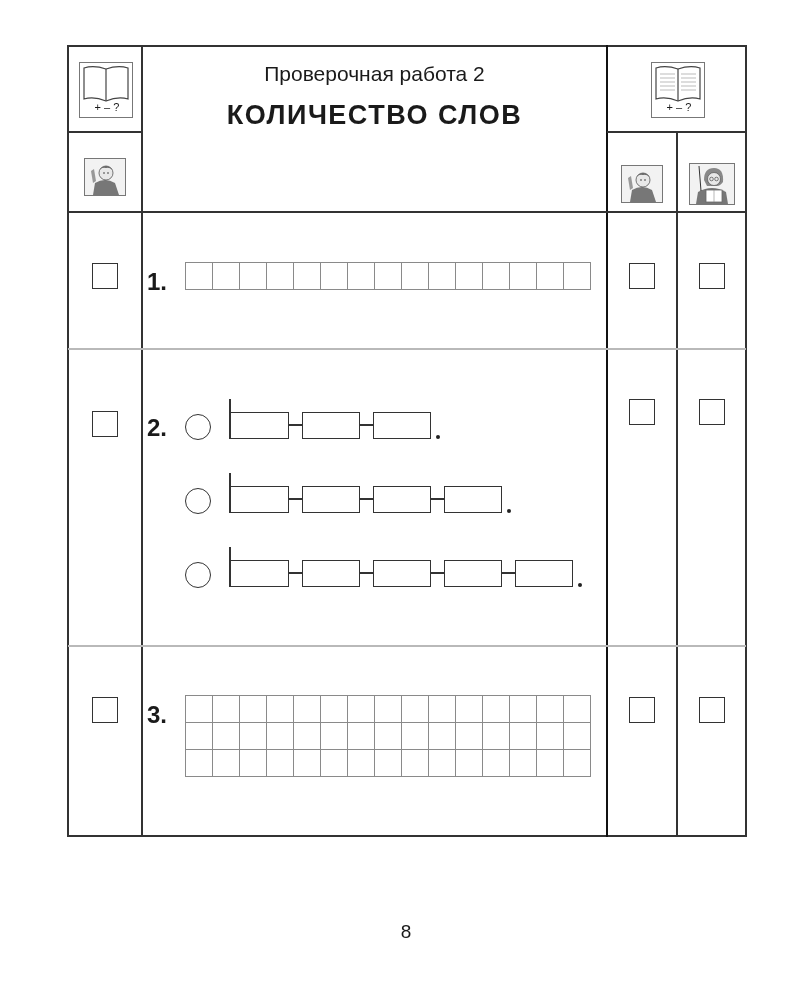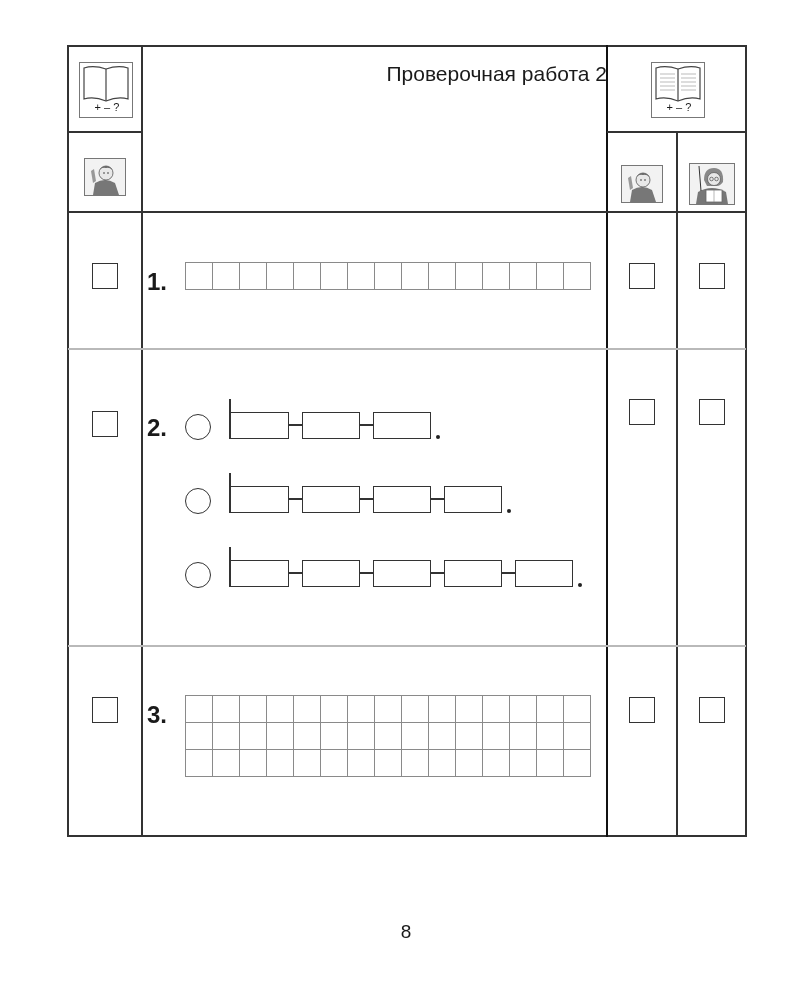--- a/index.html
+++ b/index.html
@@ -15,21 +15,21 @@
   .tnum{position:absolute;font-weight:bold;font-size:24px;line-height:24px;}
   .circ{position:absolute;width:26px;height:26px;border:1.5px solid #333;border-radius:50%;box-sizing:border-box;}
   .scheme{position:absolute;display:flex;align-items:flex-end;height:40px;}
   .scheme .start{width:1.5px;height:40px;background:#333;}
   .scheme .w{width:58px;height:27px;border:1.5px solid #333;box-sizing:border-box;}
   .scheme .w.first{border-left:none;}
   .scheme .link{width:13px;height:27px;position:relative;}
   .scheme .link::after{content:"";position:absolute;left:0;right:0;top:12px;height:1.5px;background:#333;}
   .scheme .dot{width:4px;height:4px;border-radius:50%;background:#222;margin-left:5px;margin-bottom:0;}
   .icon-box{position:absolute;border:1.2px solid #777;background:#fff;box-sizing:border-box;}
-  .title-sub{position:absolute;left:142px;width:465px;top:62px;text-align:right;font-size:21px;}
+  .title-sub{position:absolute;left:142px;width:465px;top:62px;text-align:center;font-size:21px;}
   .title-main{position:absolute;left:142px;width:465px;top:98px;text-align:center;font-size:27px;font-weight:bold;letter-spacing:1.5px;line-height:34px;}
   .pagenum{position:absolute;left:0;width:812px;top:921px;text-align:center;font-size:19px;}
 </style>
 </head>
 <body>
 
 <div>
 
   <div class="hline" style="left:67px;width:680px;top:45px;"></div>
   <div class="hline" style="left:67px;width:680px;top:835px;height:2px;"></div>
@@ -109,20 +109,21 @@
     <path d="M14 16 Q14 4 24 4 Q34 4 33 18 Q30 22 27 22 Q20 22 17 22Z" fill="#888"></path>
     <circle cx="24" cy="15" r="6.5" fill="#e8e8e8" stroke="#555" stroke-width="0.7"></circle>
     <circle cx="21.5" cy="15" r="1.8" fill="none" stroke="#333" stroke-width="0.6"></circle>
     <circle cx="26.5" cy="15" r="1.8" fill="none" stroke="#333" stroke-width="0.6"></circle>
     <line x1="9" y1="2" x2="11" y2="27" stroke="#333" stroke-width="1"></line>
   </svg>
 </div>
 
 <div class="title-sub">Проверочная работа 2</div>
 <div class="title-main">
+  <div>КОЛИЧЕСТВО СЛОВ</div>
 </div>
 
 <div class="chk" style="left:92px;top:263px;"></div>
 <div class="tnum" style="left:147px;top:270px;">1.</div>
 <div class="cells" style="left:185px;top:262px;">
   <div class="c"></div>
     <div class="c"></div>
     <div class="c"></div>
     <div class="c"></div>
     <div class="c"></div>

